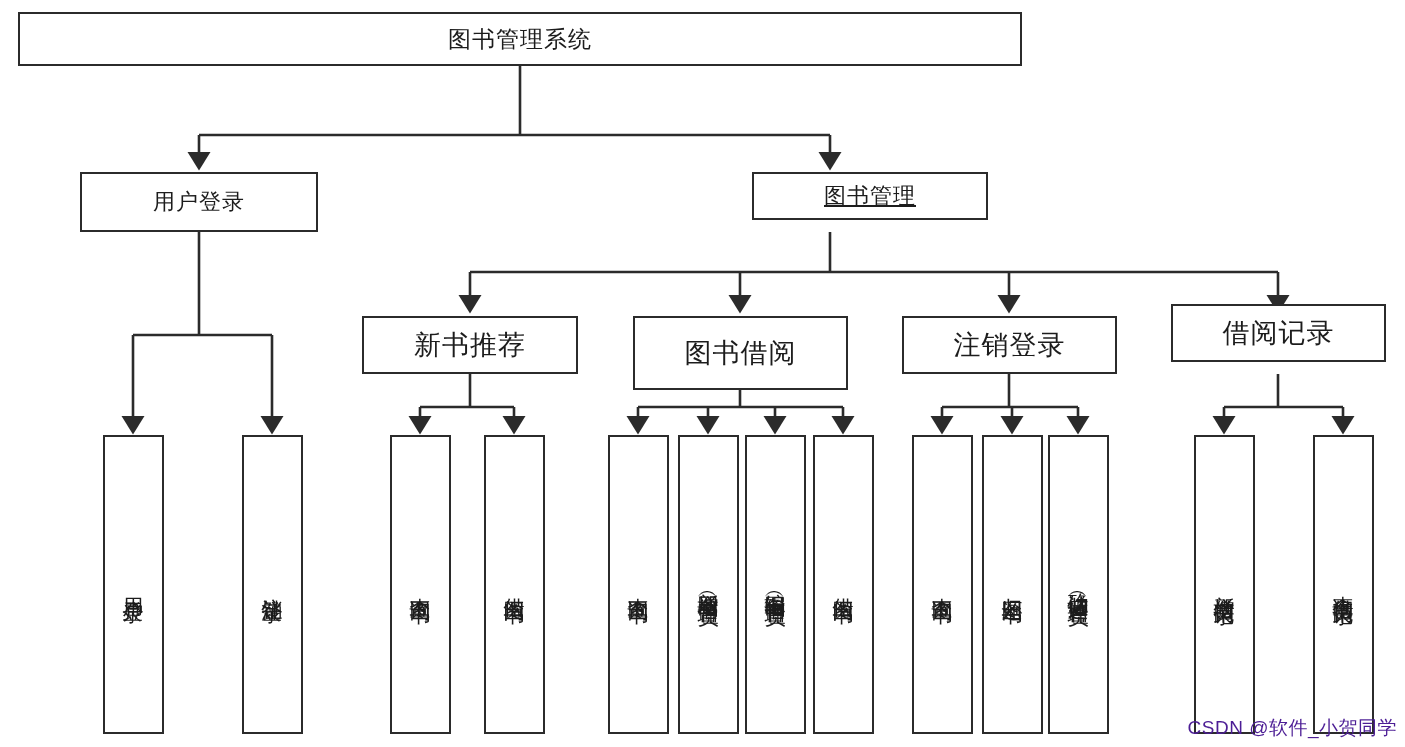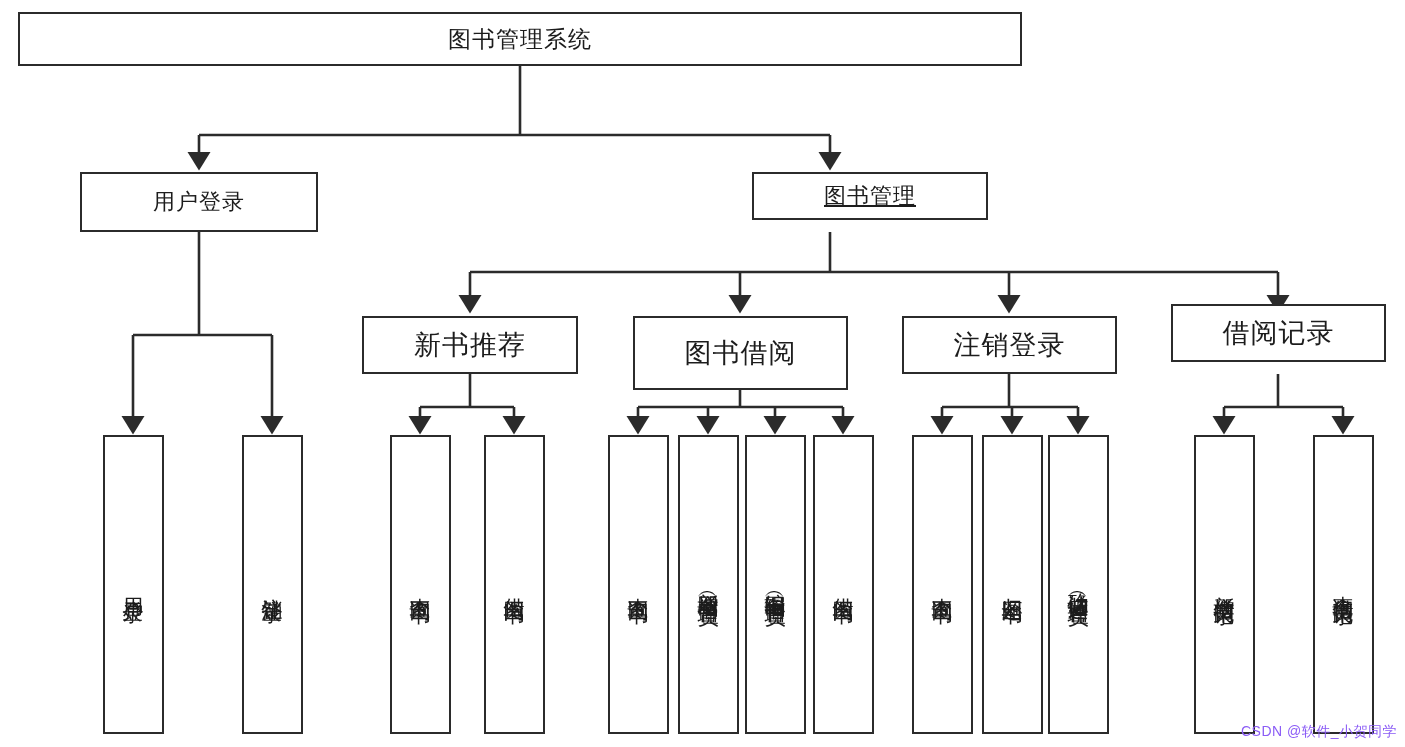--- a/index.html
+++ b/index.html
@@ -60,22 +60,22 @@
     white-space: nowrap;
   }
   .hlabel {
     white-space: nowrap;
     letter-spacing: 1px;
   }
   #watermark {
     position: absolute;
     right: 8px;
     bottom: 6px;
-    font-size: 14px;
-    color: #8b5cf6;
+    font-size: 19px;
+    color: #4c1d95;
     letter-spacing: 0.5px;
     white-space: nowrap;
   }
 </style>
 </head>
 <body>
 
 <div id="canvas">
 
   <svg id="edges" viewBox="0 0 1405 747" xmlns="http://www.w3.org/2000/svg">

